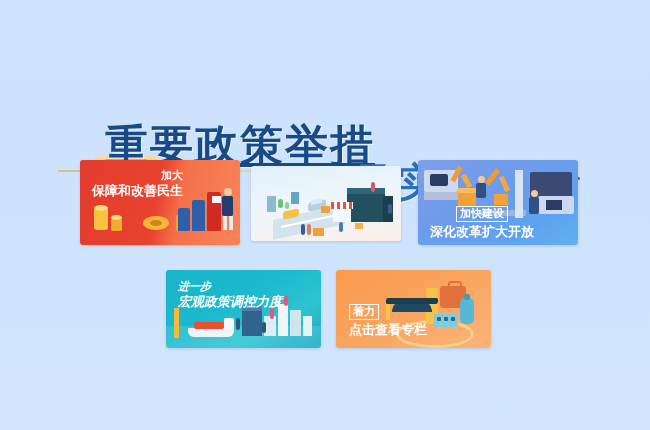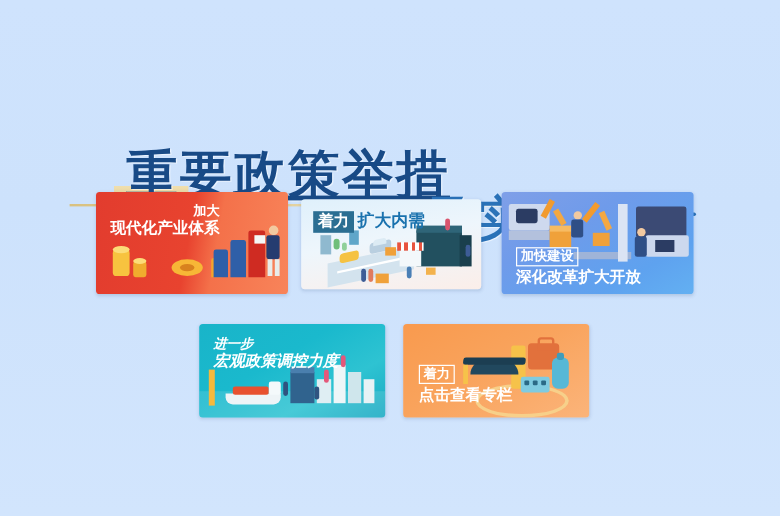--- a/index.html
+++ b/index.html
@@ -70,21 +70,21 @@
   #card2{left:251px;top:8px;width:150px;height:75px;
     background:linear-gradient(170deg,#dff0fb 0%,#eef6fc 45%,#fbeee9 100%);}
   #card2 .cap{left:10px;top:8px;color:#1f6fa8;}
   #card2 .cap .l1{
     display:inline-block;background:#2b6e92;color:#fff;padding:1px 4px;
     font-size:13px;vertical-align:middle;}
   #card2 .cap .l2{display:inline-block;font-size:14px;color:#1a72ae;vertical-align:middle;margin-left:3px;}
   
   #card3{left:418px;top:2px;width:160px;height:85px;
     background:linear-gradient(150deg,#7f9fe8 0%,#6f9bea 35%,#5ea2ef 75%,#63b0f2 100%);}
-  #card3 .cap{left:12px;top:42px;color:#fff;}
+  #card3 .cap{left:12px;top:42px;color:#fff;text-align:center;}
   
   #card4{left:166px;top:112px;width:155px;height:78px;
     background:linear-gradient(150deg,#19b4c9 0%,#1ab9cd 40%,#2ec3d2 70%,#19a9c2 100%);}
   #card4 .cap{left:12px;top:10px;color:#fff;font-style:italic;}
   
   #card5{left:336px;top:112px;width:155px;height:78px;
     background:linear-gradient(150deg,#f99a4e 0%,#f9a35c 45%,#fbb47a 100%);}
   #card5 .cap{left:13px;top:30px;color:#fff;}
 
   
@@ -134,21 +134,21 @@
         <div class="bar" style="left:127px;top:32px;width:14px;height:39px;background:#cf2b22;"></div>
 
         <div class="person-h" style="left:144px;top:28px;width:8px;height:8px;background:#f2c9a0;"></div>
         <div class="person-b" style="left:142px;top:36px;width:11px;height:20px;background:#253c70;"></div>
         <div class="sq" style="left:143px;top:56px;width:4px;height:14px;background:#e8ece9;"></div>
         <div class="sq" style="left:149px;top:56px;width:4px;height:14px;background:#e8ece9;"></div>
         <div class="sq" style="left:132px;top:36px;width:9px;height:7px;background:#f4f7f6;"></div>
       </div>
       <div class="cap">
         <span class="l1">加大</span>
-        <span class="l2">现代化产业体系</span>
+        <span class="l2">保障和改善民生</span>
       </div>
     </div>
 
     <div class="card" id="card2">
       <div class="scene">
 
         <div class="sq" style="left:22px;top:46px;width:72px;height:20px;background:#d3e3ee;transform:skewY(-12deg);"></div>
         <div class="sq" style="left:30px;top:54px;width:56px;height:2px;background:#fff;transform:skewY(-12deg);"></div>
 
         <div class="sq" style="left:32px;top:44px;width:16px;height:8px;background:#f5c242;border-radius:3px;transform:skewY(-12deg);"></div>
@@ -170,23 +170,20 @@
 
         <div class="sq" style="left:70px;top:40px;width:9px;height:7px;background:#f0a13a;"></div>
         <div class="sq" style="left:62px;top:62px;width:11px;height:8px;background:#f0a13a;"></div>
         <div class="sq" style="left:104px;top:57px;width:8px;height:6px;background:#f3b24d;"></div>
 
         <div class="sq" style="left:50px;top:58px;width:4px;height:11px;background:#3d5c96;border-radius:2px;"></div>
         <div class="sq" style="left:56px;top:58px;width:4px;height:11px;background:#e07b5e;border-radius:2px;"></div>
         <div class="sq" style="left:88px;top:56px;width:4px;height:10px;background:#4a7fb5;border-radius:2px;"></div>
         <div class="sq" style="left:120px;top:16px;width:4px;height:10px;background:#d9556e;border-radius:2px;"></div>
         <div class="sq" style="left:137px;top:38px;width:4px;height:10px;background:#3d5c96;border-radius:2px;"></div>
-      </div>
-      <div class="cap">
-        <span class="l1">着力</span><span class="l2">扩大内需</span>
       </div>
     </div>
 
     <div class="card" id="card3">
       <div class="scene">
 
         <div class="sq" style="left:6px;top:10px;width:34px;height:22px;background:#ced9ee;border-radius:2px;"></div>
         <div class="sq" style="left:12px;top:14px;width:18px;height:12px;background:#2b3c63;border-radius:2px;"></div>
         <div class="sq" style="left:6px;top:32px;width:34px;height:8px;background:#b3c1dd;"></div>
         <div class="sq" style="left:112px;top:12px;width:42px;height:26px;background:#3b4a74;border-radius:2px;"></div>

